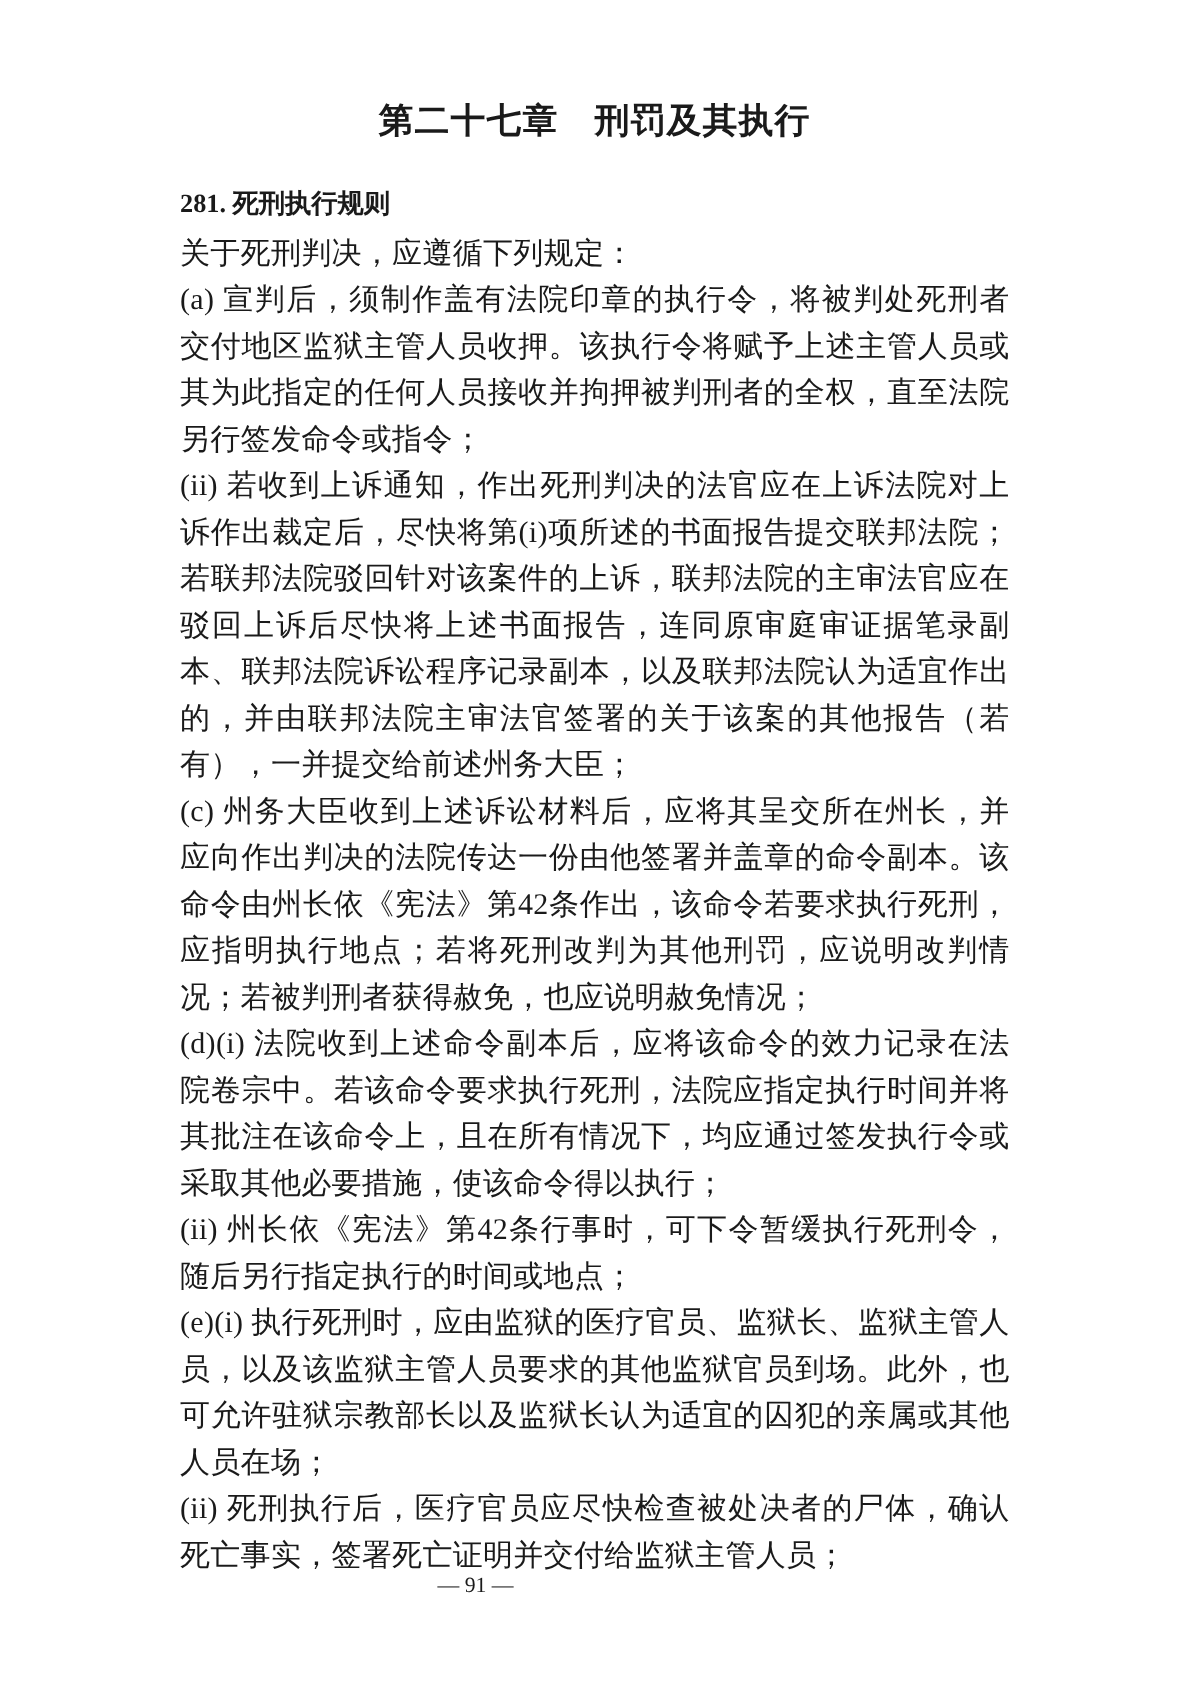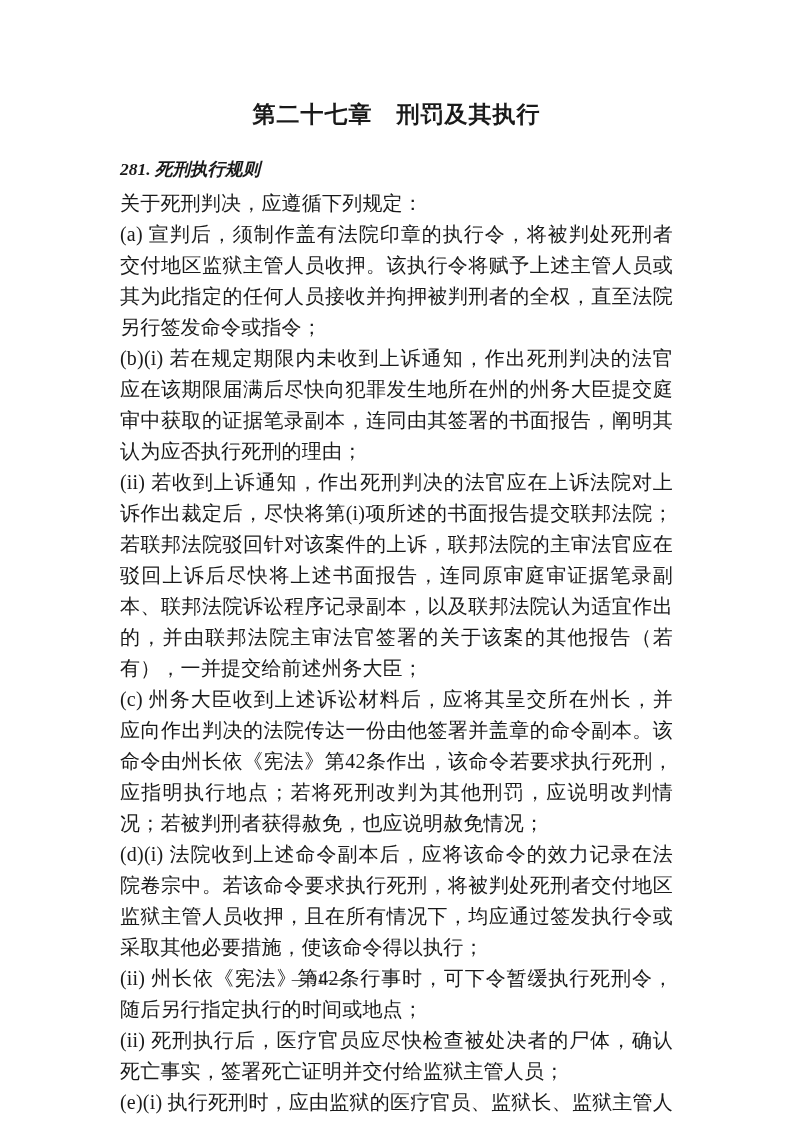--- a/index.html
+++ b/index.html
@@ -15,74 +15,72 @@
     color: #1a1a1a;
     overflow: hidden;
   }
   .page {
     position: absolute;
     top: 0;
     left: 0;
     width: 793px;
     height: 1122px;
     box-sizing: border-box;
-    padding: 98px 120px 0 120px;
+    padding: 64px 120px 0 120px;
   }
   .chapter-title {
     margin: 0 0 20px 0;
     text-align: center;
     font-size: 23px;
     font-weight: bold;
     line-height: 34px;
     letter-spacing: 1px;
     white-space: nowrap;
   }
   .section-heading {
     margin: 0;
     font-size: 17.5px;
     font-weight: bold;
     line-height: 34px;
-    font-style: italic;
   }
   .body-text {
     margin-top: 2px;
   }
   .body-para {
     margin: 0;
     font-size: 20px;
     line-height: 31px;
     text-align: justify;
     text-justify: inter-ideograph;
     letter-spacing: 0.2px;
   }
   .page-footer {
     position: absolute;
-    top: 968px;
+    top: 1046px;
     left: 0;
     width: 634px;
     text-align: center;
     font-size: 14.5px;
     line-height: 22px;
     color: #1a1a1a;
   }
 </style>
 </head>
 <body>
 
 <div class="page">
   <h1 class="chapter-title">第二十七章　刑罚及其执行</h1>
 
   <h2 class="section-heading">281. 死刑执行规则</h2>
 
   <div class="body-text">
     <p class="body-para">关于死刑判决，应遵循下列规定：</p>
     <p class="body-para">(a) 宣判后，须制作盖有法院印章的执行令，将被判处死刑者交付地区监狱主管人员收押。该执行令将赋予上述主管人员或其为此指定的任何人员接收并拘押被判刑者的全权，直至法院另行签发命令或指令；</p>
-    <p class="body-para">(b)(i) 若在规定期限内未收到上诉通知，作出死刑判决的法官应在该期限届满后尽快向犯罪发生地所在州的州务大臣提交庭审中获取的证据笔录副本，连同由其签署的书面报告，阐明其认为应否执行死刑的理由；</p>
     <p class="body-para">(ii) 若收到上诉通知，作出死刑判决的法官应在上诉法院对上诉作出裁定后，尽快将第(i)项所述的书面报告提交联邦法院；若联邦法院驳回针对该案件的上诉，联邦法院的主审法官应在驳回上诉后尽快将上述书面报告，连同原审庭审证据笔录副本、联邦法院诉讼程序记录副本，以及联邦法院认为适宜作出的，并由联邦法院主审法官签署的关于该案的其他报告（若有），一并提交给前述州务大臣；</p>
     <p class="body-para">(c) 州务大臣收到上述诉讼材料后，应将其呈交所在州长，并应向作出判决的法院传达一份由他签署并盖章的命令副本。该命令由州长依《宪法》第42条作出，该命令若要求执行死刑，应指明执行地点；若将死刑改判为其他刑罚，应说明改判情况；若被判刑者获得赦免，也应说明赦免情况；</p>
-    <p class="body-para">(d)(i) 法院收到上述命令副本后，应将该命令的效力记录在法院卷宗中。若该命令要求执行死刑，将被判处死刑者交付地区监狱主管人员收押，且在所有情况下，均应通过签发执行令或采取其他必要措施，使该命令得以执行；</p>
+    <p class="body-para">(d)(i) 法院收到上述命令副本后，应将该命令的效力记录在法院卷宗中。若该命令要求执行死刑，法院应指定执行时间并将其批注在该命令上，且在所有情况下，均应通过签发执行令或采取其他必要措施，使该命令得以执行；</p>
     <p class="body-para">(ii) 州长依《宪法》第42条行事时，可下令暂缓执行死刑令，随后另行指定执行的时间或地点；</p>
+    <p class="body-para">(e)(i) 执行死刑时，应由监狱的医疗官员、监狱长、监狱主管人员，以及该监狱主管人员要求的其他监狱官员到场。此外，也可允许驻狱宗教部长以及监狱长认为适宜的囚犯的亲属或其他人员在场；</p>
     <p class="body-para">(ii) 死刑执行后，医疗官员应尽快检查被处决者的尸体，确认死亡事实，签署死亡证明并交付给监狱主管人员；</p>
-    <p class="body-para">(e)(i) 执行死刑时，应由监狱的医疗官员、监狱长、监狱主管人员，以及该监狱主管人员要求的其他监狱官员到场。此外，也可允许驻狱宗教部长以及监狱长认为适宜的囚犯的亲属或其他人员在场；</p>
   </div>
 </div>
 
 <div class="page-footer">— 91 —</div>
 
 </body></html>

